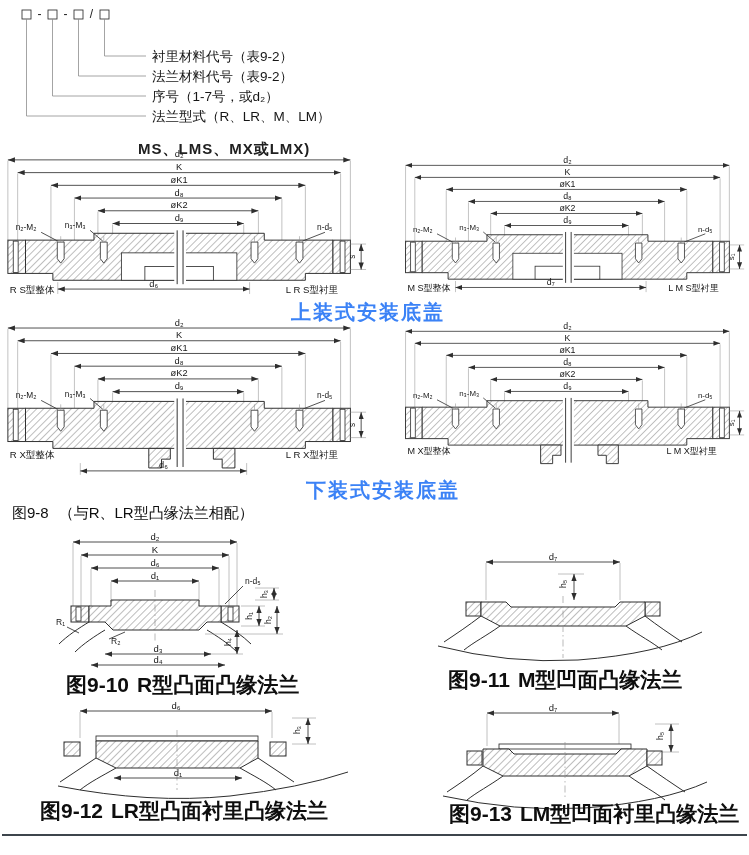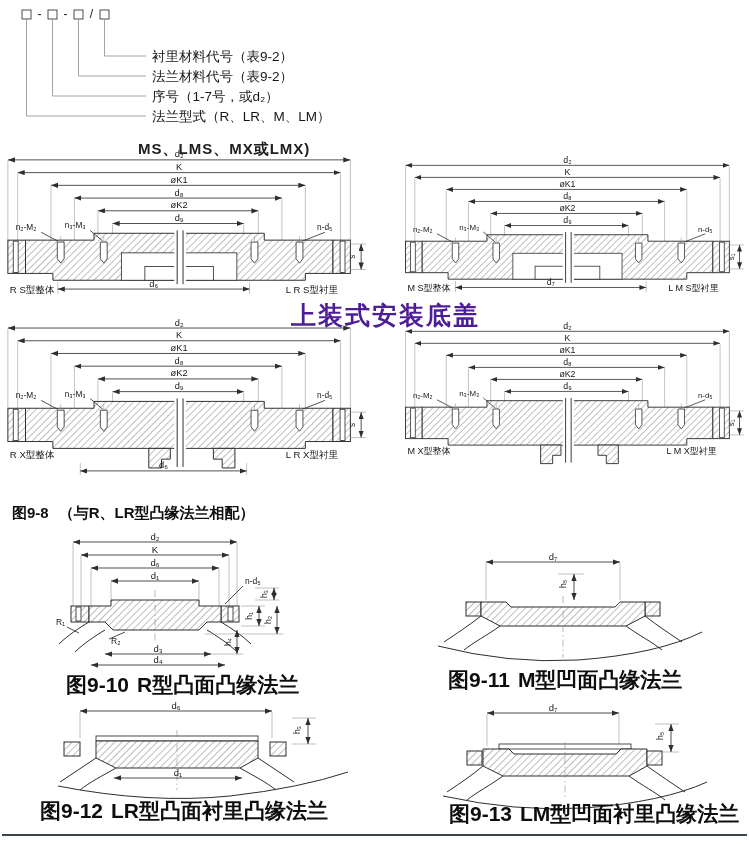--- a/index.html
+++ b/index.html
@@ -13,22 +13,22 @@
   svg .cl{stroke:#8a8a8a;stroke-width:.6;fill:none;stroke-dasharray:7 3 1.5 3;}
   svg .hs{stroke:#2e2e2e;stroke-width:1;}
   svg .wf{fill:#fff;stroke:#2e2e2e;stroke-width:.85;}
   svg text{font-family:"Liberation Sans",sans-serif;fill:#161616;}
   svg .dt{font-size:9.5px;text-anchor:middle;}
   svg .ct{font-size:8.5px;}
   svg .vt{font-size:8.5px;text-anchor:middle;}
   svg .lb{font-size:9.8px;}
   svg .leg{font-size:13.5px;}
   svg .sep{font-size:12px;text-anchor:middle;}
-  .hdg{font-family:"DejaVu Serif",serif;font-weight:bold;font-size:25px;letter-spacing:2px;color:#4c1d95;}
-  .cap{font-weight:bold;font-size:15px;color:#0e0e0e;white-space:nowrap;}
+  .hdg{font-family:"DejaVu Serif",serif;font-weight:bold;font-size:20px;letter-spacing:2px;color:#3b82f6;}
+  .cap{font-weight:normal;font-size:15px;color:#0e0e0e;white-space:nowrap;}
   .cap .sp{margin-right:10px;}
   .figcap{font-weight:bold;font-size:21px;color:#0e0e0e;white-space:nowrap;}
   .figcap .sp{margin-right:8px;}
   .note{font-size:15px;font-weight:bold;letter-spacing:1px;color:#202020;white-space:nowrap;}
   .rule{height:2px;background:#3d454c;}
 </style>
 </head>
 <body>
 
 <div class="page">
@@ -374,20 +374,21 @@
     <g>
       <line class="xl" x1="356" y1="96" x2="372" y2="96"></line>
         <line class="xl" x1="356" y1="122" x2="372" y2="122"></line>
       <line class="dl" x1="367" y1="96" x2="367" y2="122" marker-start="url(#ar4)" marker-end="url(#ar4)"></line>
       <text class="vt" x="361" y="109" transform="rotate(-90 361 109)">s₁</text>
     </g>
     <text class="lb" x="8" y="143">M X型整体</text>
     <text class="lb" x="288" y="143">L M X型衬里</text>
   </svg>
 
+  <div class="abs hdg" style="left:306px;top:477px">下装式安装底盖</div>
 
   <div class="abs cap" style="left:12px;top:504px">
     <span class="sp">图9-8</span><span>（与R、LR型凸缘法兰相配）</span>
   </div>
 
   <svg class="abs" style="left:55px;top:530px" width="330" height="138" viewBox="0 0 330 138">
     <defs>
       <pattern id="hp5" patternUnits="userSpaceOnUse" width="5" height="5" patternTransform="rotate(45)">
         <rect width="5" height="5" fill="#fff"></rect>
           <line x1="0" y1="0" x2="0" y2="5" stroke="#6d6d6d" stroke-width=".9"></line>

